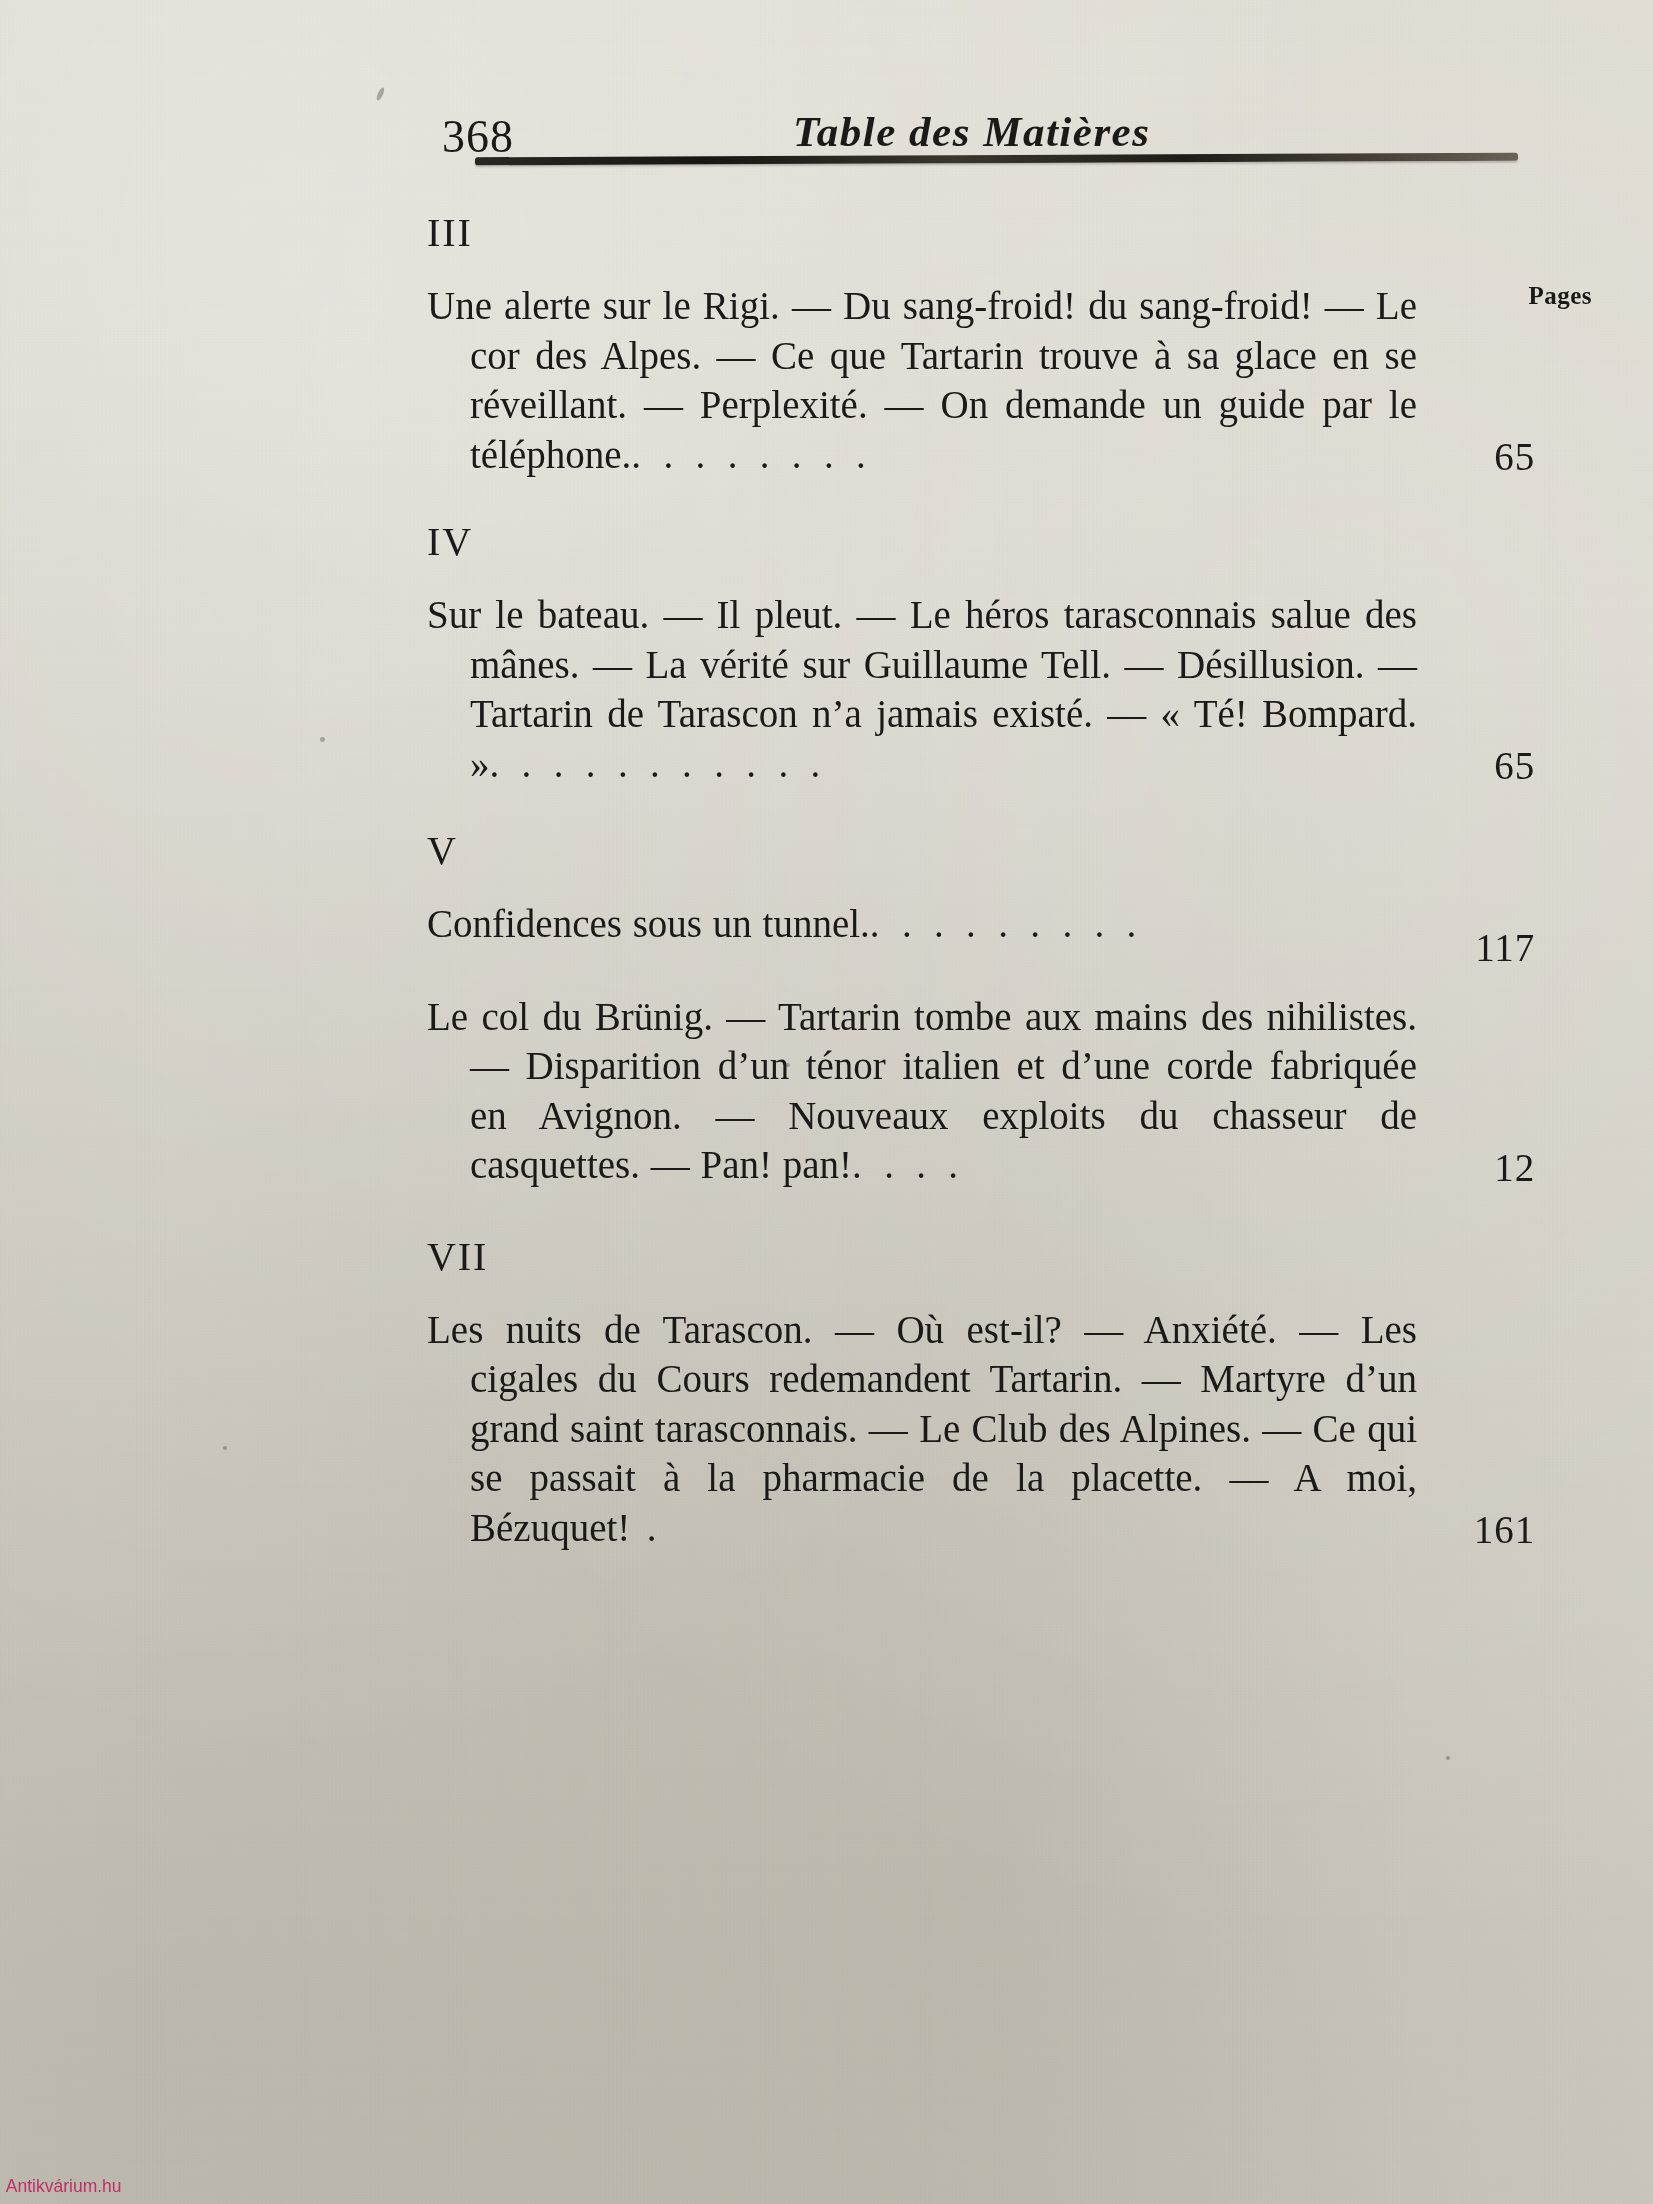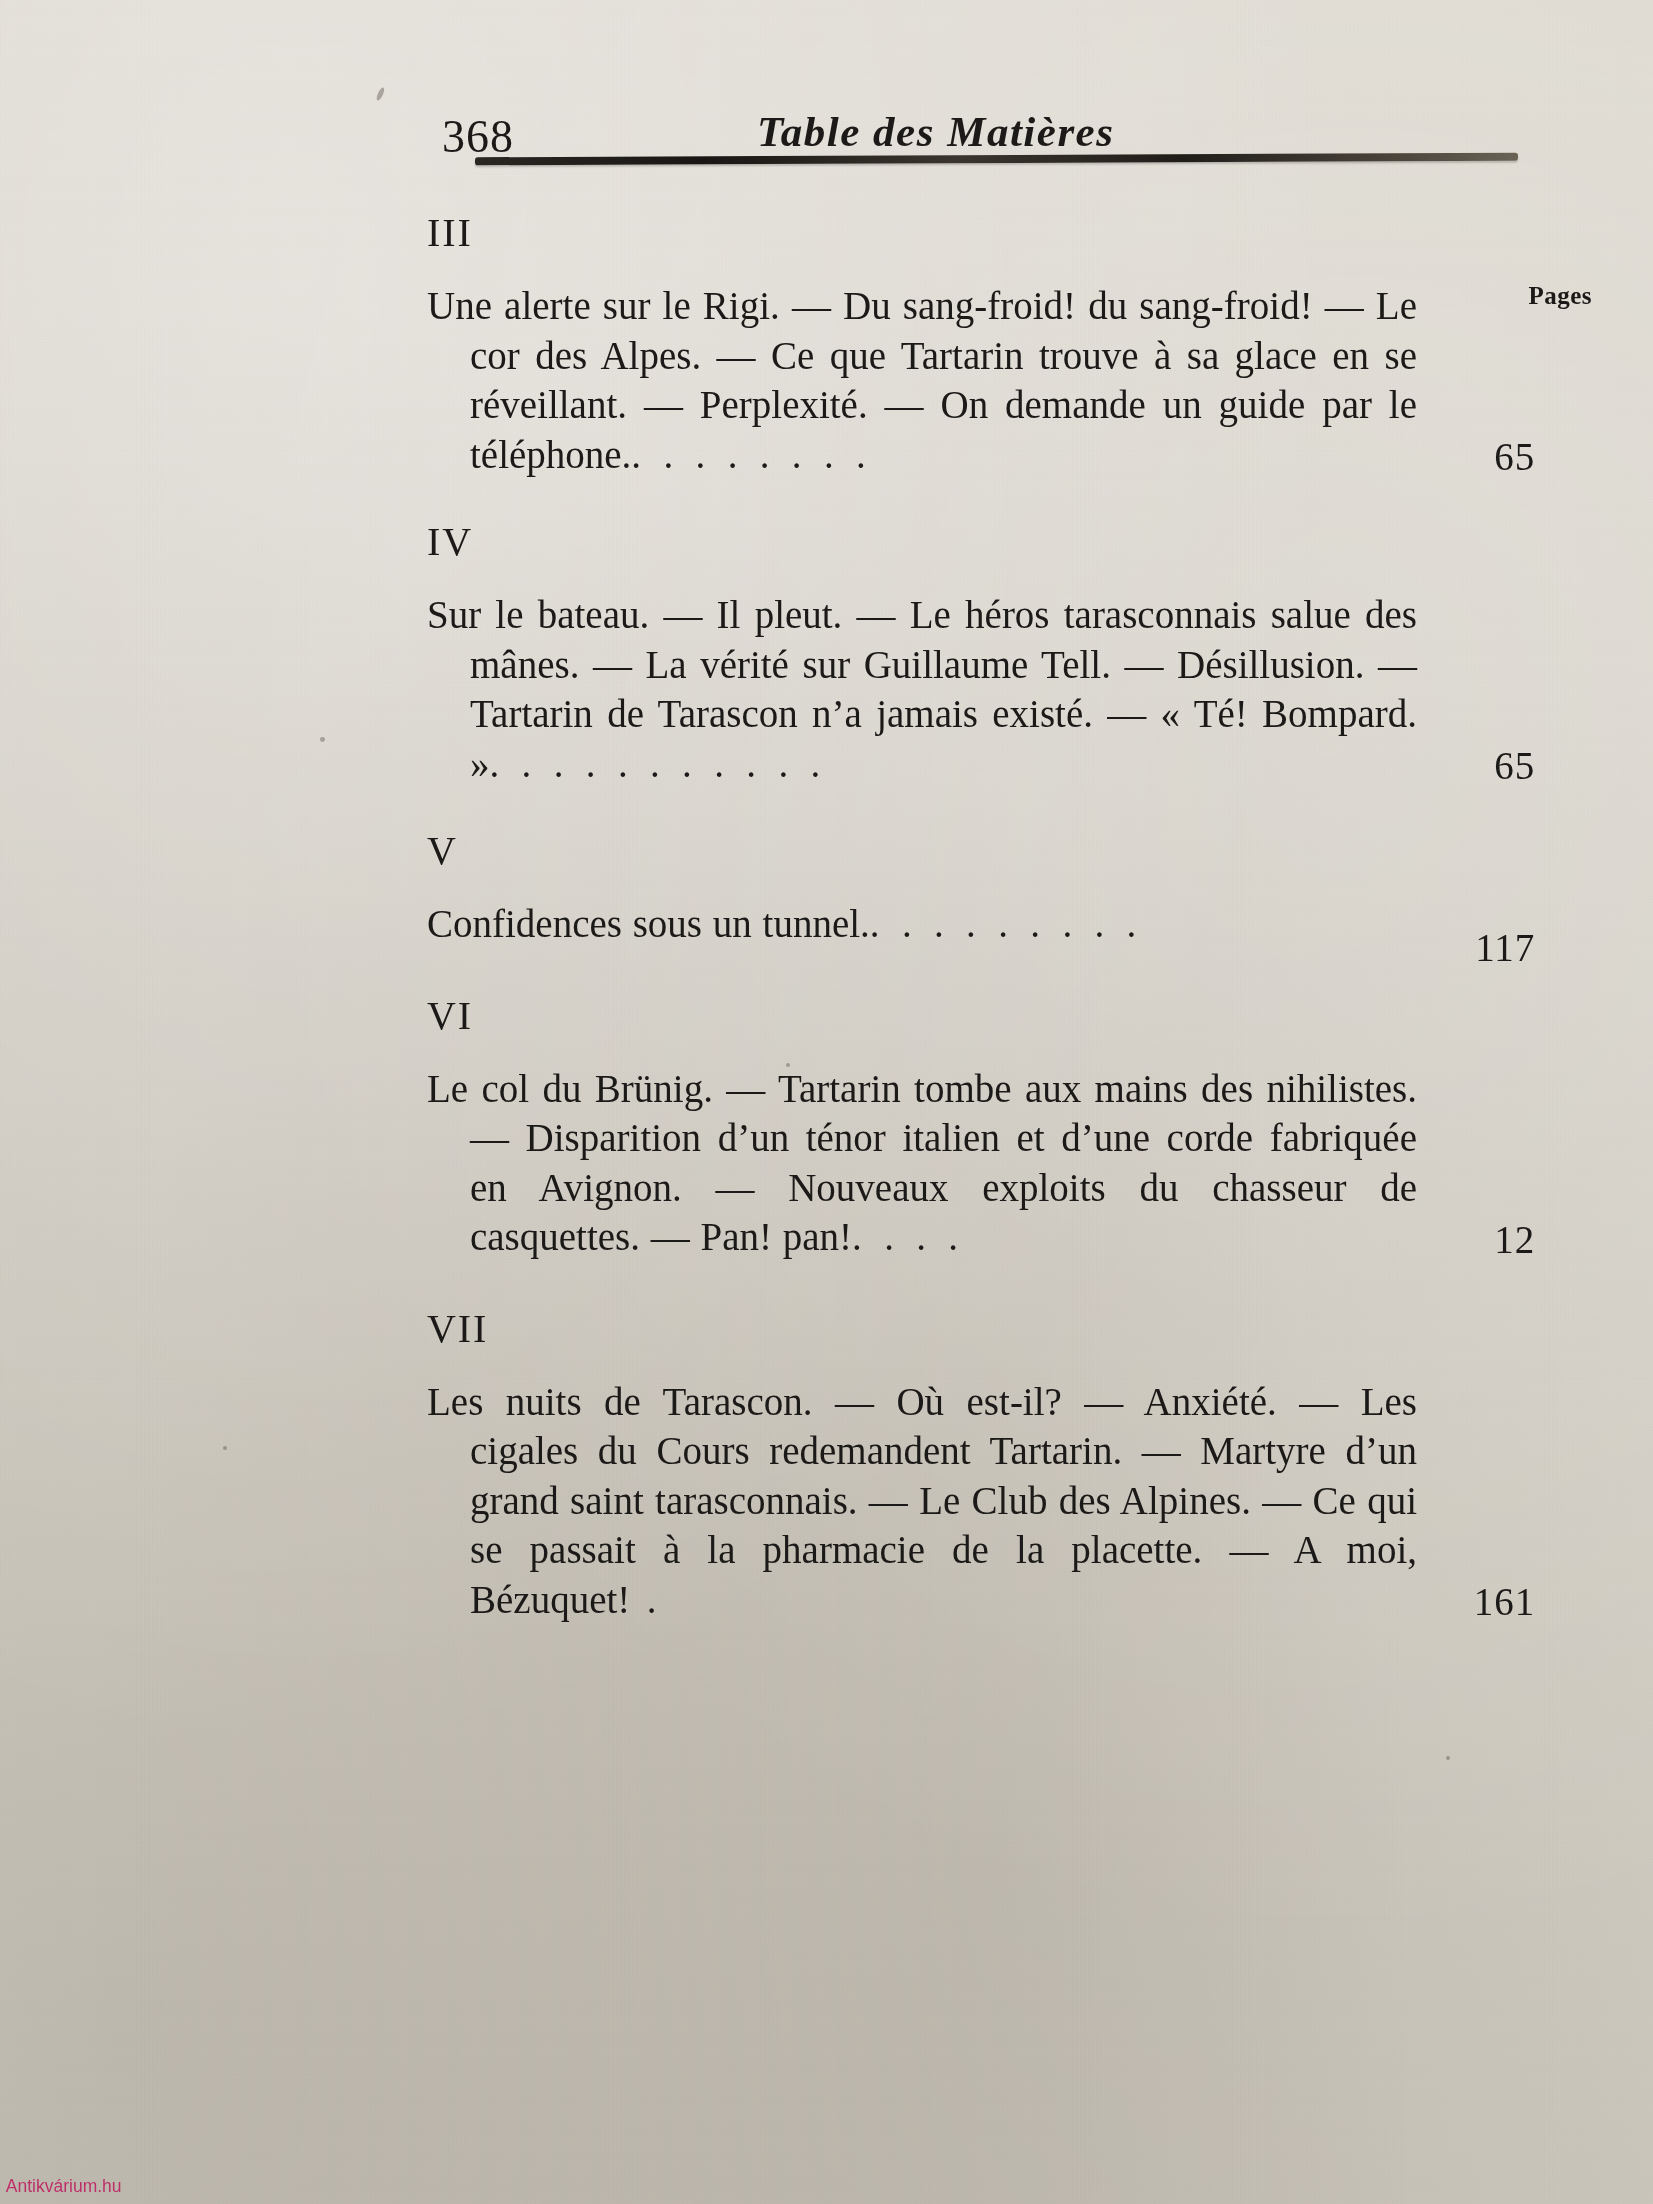--- a/index.html
+++ b/index.html
@@ -52,21 +52,21 @@
   .folio {
     position: absolute;
     left: 442px;
     top: 50px;
     font-size: 46px;
     letter-spacing: 1px;
     font-family: "Liberation Serif", serif;
   }
   .head-title {
     position: absolute;
-    left: 757px;
+    left: 793px;
     top: 47px;
     font-size: 43px;
     font-style: italic;
     font-weight: bold;
     letter-spacing: 1.5px;
     font-family: "Liberation Serif", serif;
   }
   .rule {
     position: absolute;
     left: 475px;
@@ -204,21 +204,20 @@
       <div class="chapter-num">V</div>
       <div class="entry">
         <div class="entry-text">
           <span class="hang"><span>Confidences sous un tunnel.</span><span class="leader">. . . . . . . . .</span></span>
         </div>
         <div class="pagenum one-line">117</div>
       </div>
     </div>
 
     <div class="chapter c6">
-      <div class="chapter-num">VI</div>
       <div class="entry">
         <div class="entry-text">
           <span class="hang"><span>Le col du Brünig. — Tartarin tombe aux mains des nihilistes. — Disparition d’un ténor italien et d’une corde fabriquée en Avignon. — Nouveaux exploits du chasseur de casquettes. — Pan! pan!</span><span class="leader">. . . .</span></span>
         </div>
         <div class="pagenum">12</div>
       </div>
     </div>
 
     <div class="chapter c7">
       <div class="chapter-num">VII</div>

